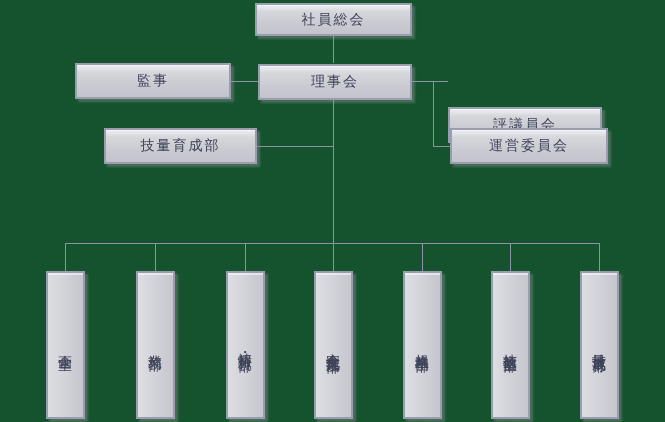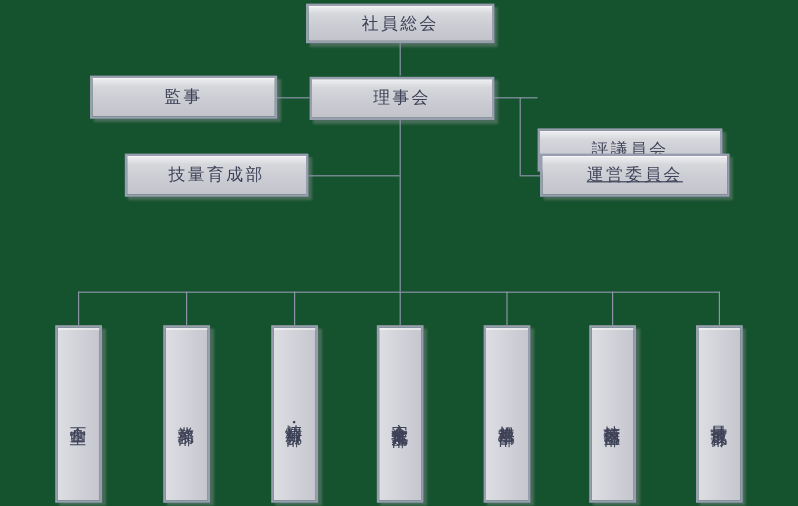--- a/index.html
+++ b/index.html
@@ -38,21 +38,21 @@
     letter-spacing: 1px;
   }
   
   .n-general    { left: 255px; top: 3px;   width: 157px; height: 33px; }
   
   .n-auditor    { left: 75px;  top: 63px;  width: 156px; height: 36px; }
   .n-board      { left: 258px; top: 64px;  width: 154px; height: 36px; }
   .n-council    { left: 448px; top: 63px;  width: 154px; height: 36px; margin-top: 44px; }
   
   .n-quality    { left: 104px; top: 128px; width: 153px; height: 36px; }
-  .n-steering   { left: 450px; top: 128px; width: 158px; height: 36px; text-decoration: underline; }
+  .n-steering   { left: 450px; top: 128px; width: 158px; height: 36px; }
   
   .dept { top: 271px; width: 39px; height: 148px; }
   .n-planning   { left: 46px;  }
   .n-operations { left: 136px; }
   .n-info       { left: 226px; }
   .n-safety     { left: 314px; }
   .n-standards  { left: 403px; }
   .n-tech       { left: 491px; }
   .n-skill      { left: 580px; }
   

